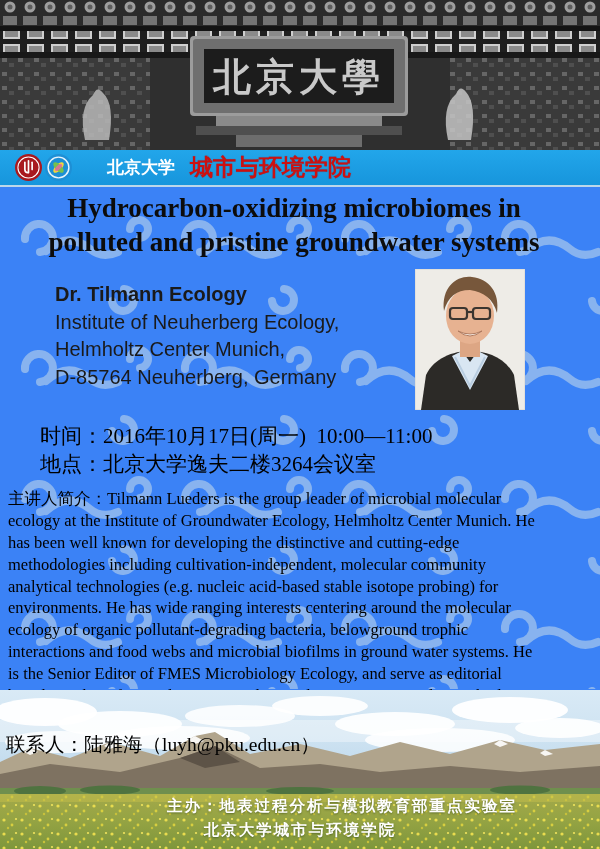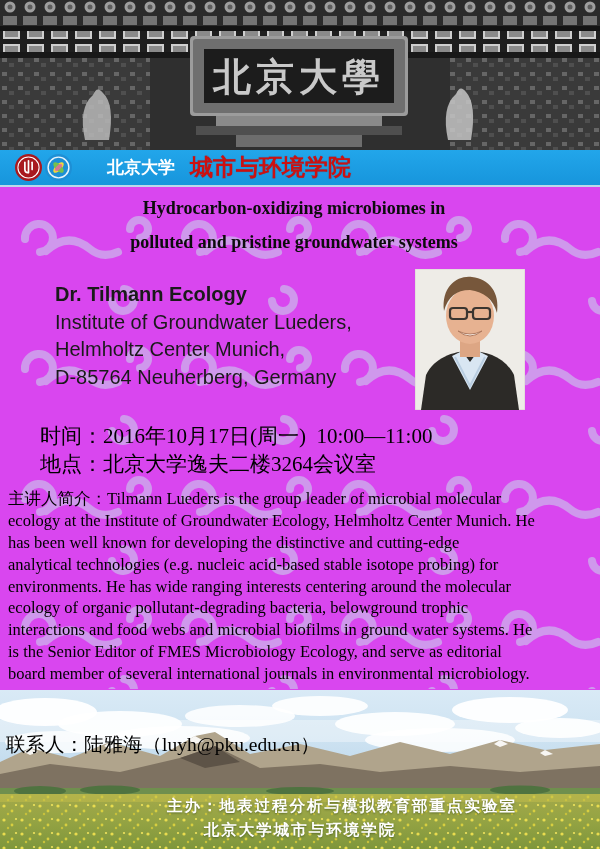--- a/index.html
+++ b/index.html
@@ -1,18 +1,18 @@
 <!DOCTYPE html>
 <html><head>
 <meta charset="utf-8">
 <style>
   html,body{margin:0;padding:0;background:#e8e8e8;}
   .poster{
     position:relative;width:600px;height:849px;margin:0 auto;overflow:hidden;
-    background:#d946ef;font-family:"Liberation Serif","DejaVu Serif",serif;color:#0d0d0d;
+    background:#3b82f6;font-family:"Liberation Serif","DejaVu Serif",serif;color:#0d0d0d;
   }
   
   .gate{position:absolute;top:0;left:0;width:600px;height:150px;}
   .plaque-text{font-family:"DejaVu Serif",serif;font-weight:bold;letter-spacing:5px;}
   
   .banner{
     position:absolute;top:150px;left:0;width:600px;height:37px;
     background:linear-gradient(#22a6ea,#1795dc);
     display:flex;align-items:center;padding-left:15px;box-sizing:border-box;
     border-bottom:2px solid #bcd7ea;
@@ -25,21 +25,21 @@
   .banner-college{
     font-family:"Liberation Sans","DejaVu Sans",sans-serif;font-weight:bold;
     color:#cc1111;font-size:23px;margin-left:15px;white-space:nowrap;
     text-shadow:0 0 1px rgba(120,0,0,.4);
   }
   
   .watermark{position:absolute;top:189px;left:0;width:600px;height:500px;pointer-events:none;}
   
   .title{
     position:absolute;top:191px;left:0;width:588px;text-align:center;
-    font-weight:bold;font-size:18px;line-height:34px;color:#0c0c0c;
+    font-weight:bold;font-size:27px;line-height:34px;color:#0c0c0c;
   }
   
   .speaker-info{
     position:absolute;top:281px;left:55px;
     font-family:"Liberation Sans","DejaVu Sans",sans-serif;
     font-size:20px;line-height:27.5px;color:#1a1a1a;
   }
   .speaker-info .name{font-weight:bold;}
   .speaker-photo{position:absolute;top:269px;left:415px;width:110px;height:141px;}
   
@@ -150,21 +150,21 @@
     <rect width="600" height="500" fill="url(#wm)" opacity="0.55"></rect>
   </svg>
 
   <div class="title">
     <div>Hydrocarbon-oxidizing microbiomes in</div>
     <div>polluted and pristine groundwater systems</div>
   </div>
 
   <div class="speaker-info">
     <div class="name">Dr. Tilmann Ecology</div>
-    <div>Institute of Groundwater Lueders,</div>
+    <div>Institute of Neuherberg Ecology,</div>
     <div>Helmholtz Center Munich,</div>
     <div>D-85764 Neuherberg, Germany</div>
   </div>
 
   <div class="speaker-photo">
     <svg viewBox="0 0 110 141" width="110" height="141">
       <rect width="110" height="141" fill="#eeece7"></rect>
       <rect width="110" height="141" fill="none" stroke="#d8d5cf" stroke-width="1"></rect>
       <path d="M6,141 L11,106 C19,89 38,82 55,82 C72,82 91,89 99,106 L104,141 Z" fill="#2c2a27"></path>
       <path d="M37,87 L55,121 L73,87 L63,82 L55,93 L47,82 Z" fill="#d9e6f2"></path>
@@ -181,20 +181,21 @@
     </svg>
   </div>
 
   <div class="detail-line time-line">时间：2016年10月17日(周一)  10:00—11:00</div>
   <div class="detail-line location-line">地点：北京大学逸夫二楼3264会议室</div>
 
   <div class="bio">
     <div class="bio-line">主讲人简介：Tilmann Lueders is the group leader of microbial molecular</div>
     <div class="bio-line">ecology at the Institute of Groundwater Ecology, Helmholtz Center Munich. He</div>
     <div class="bio-line">has been well known for developing the distinctive and cutting-edge</div>
+    <div class="bio-line">methodologies including cultivation-independent, molecular community</div>
     <div class="bio-line">analytical technologies (e.g. nucleic acid-based stable isotope probing) for</div>
     <div class="bio-line">environments. He has wide ranging interests centering around the molecular</div>
     <div class="bio-line">ecology of organic pollutant-degrading bacteria, belowground trophic</div>
     <div class="bio-line">interactions and food webs and microbial biofilms in ground water systems. He</div>
     <div class="bio-line">is the Senior Editor of FMES Microbiology Ecology, and serve as editorial</div>
     <div class="bio-line">board member of several international journals in environmental microbiology.</div>
   </div>
 
   <div class="bottom-photo">
     <svg width="600" height="159" viewBox="0 0 600 159">

